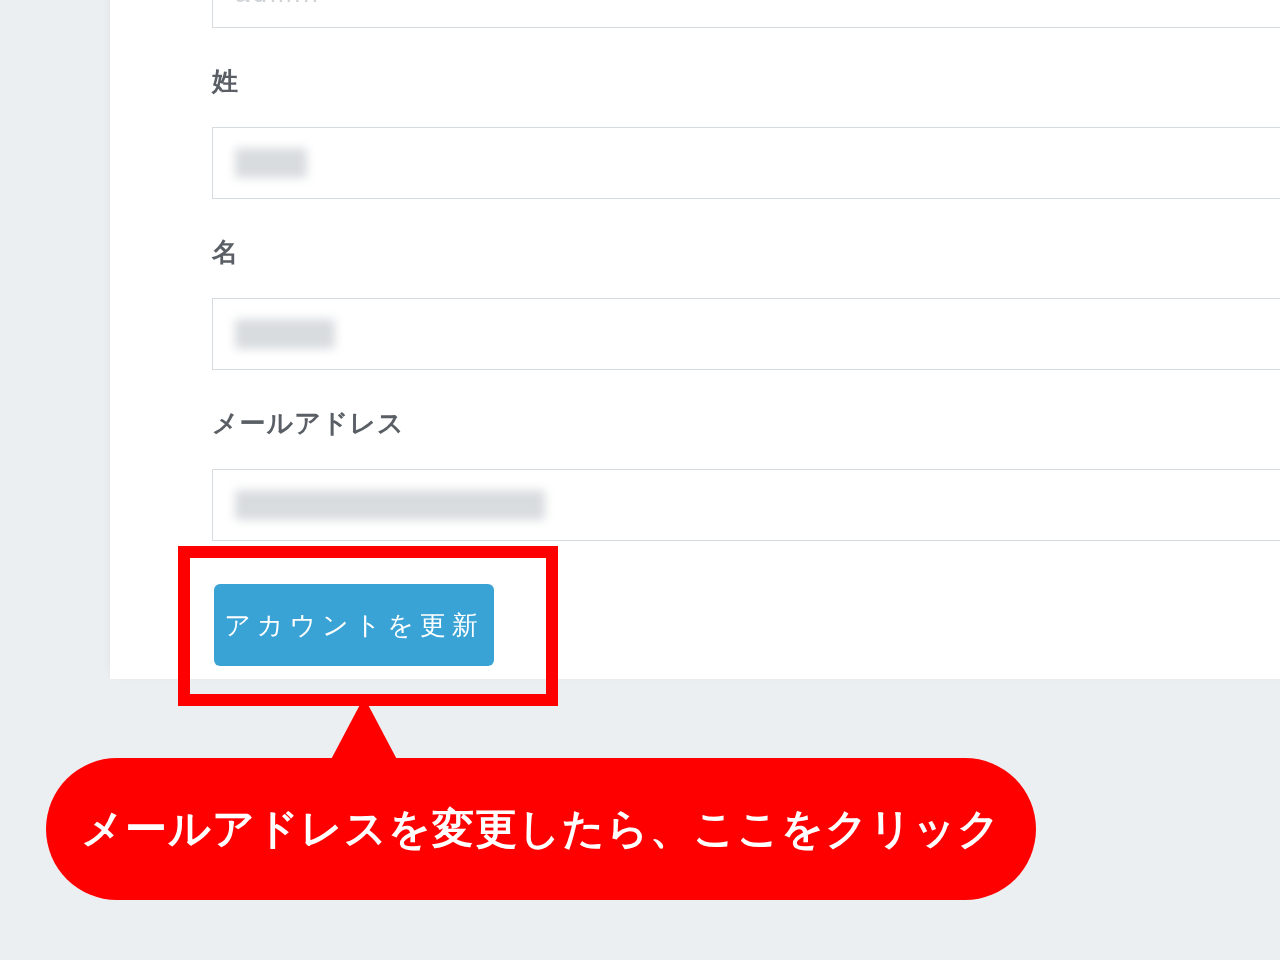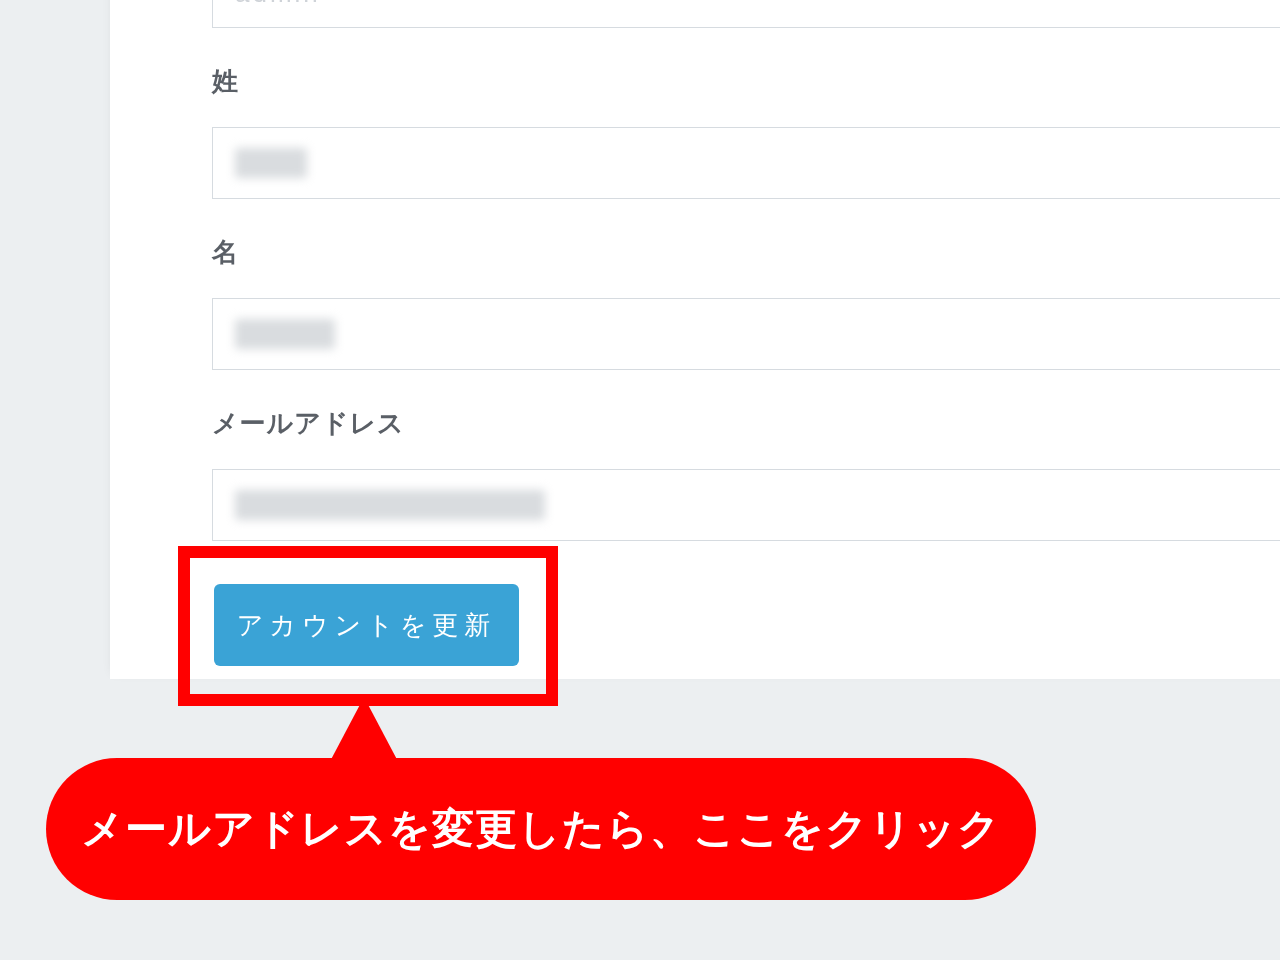--- a/index.html
+++ b/index.html
@@ -60,21 +60,21 @@
       width: 380px;
       height: 160px;
       border: 12px solid #ff0000;
       z-index: 5;
       pointer-events: none;
     }
     .update-button {
       position: absolute;
       left: 214px;
       top: 584px;
-      width: 305px;
+      width: 280px;
       height: 82px;
       background: #3aa3d6;
       color: #ffffff;
       border: none;
       border-radius: 6px;
       font-size: 26px;
       letter-spacing: 6px;
       font-family: inherit;
       cursor: pointer;
       z-index: 4;

